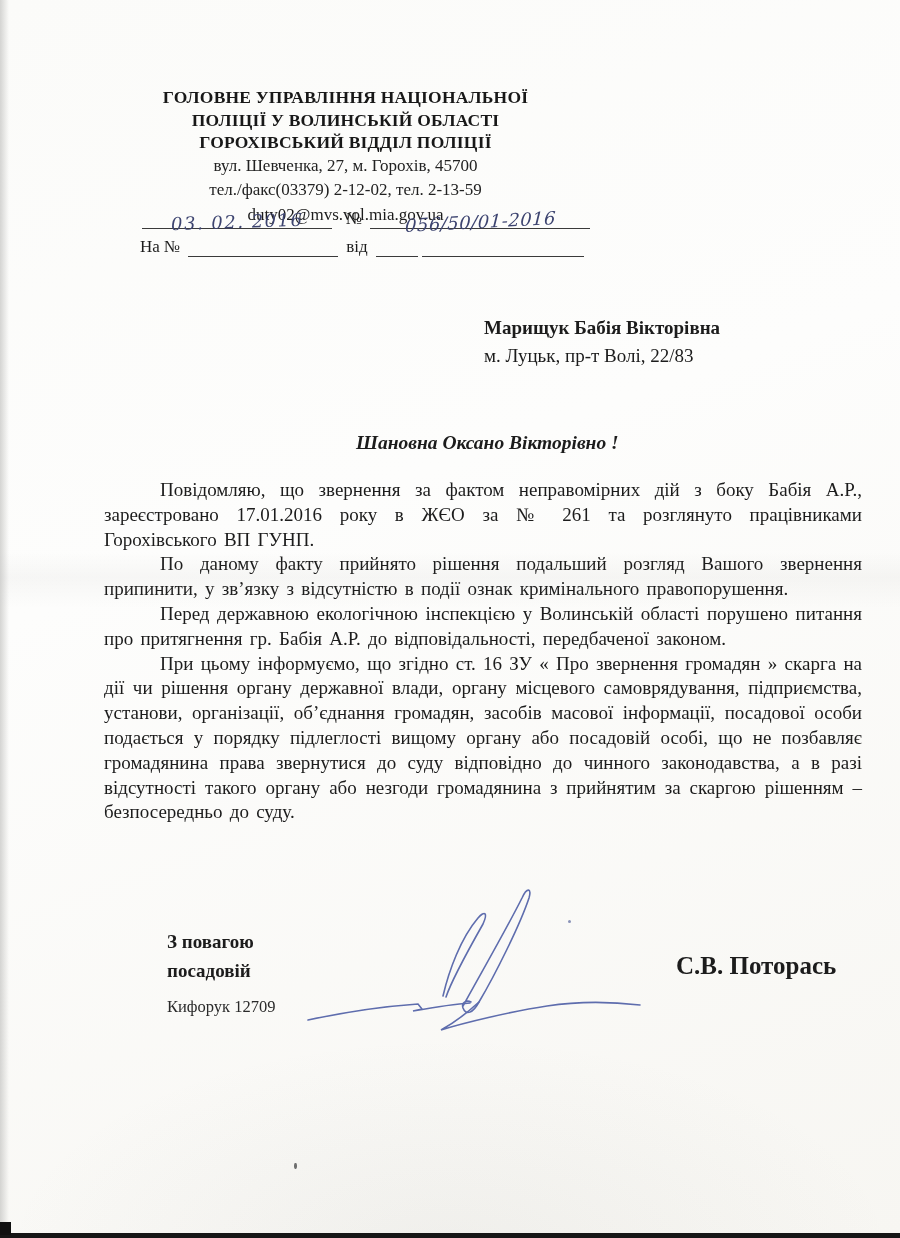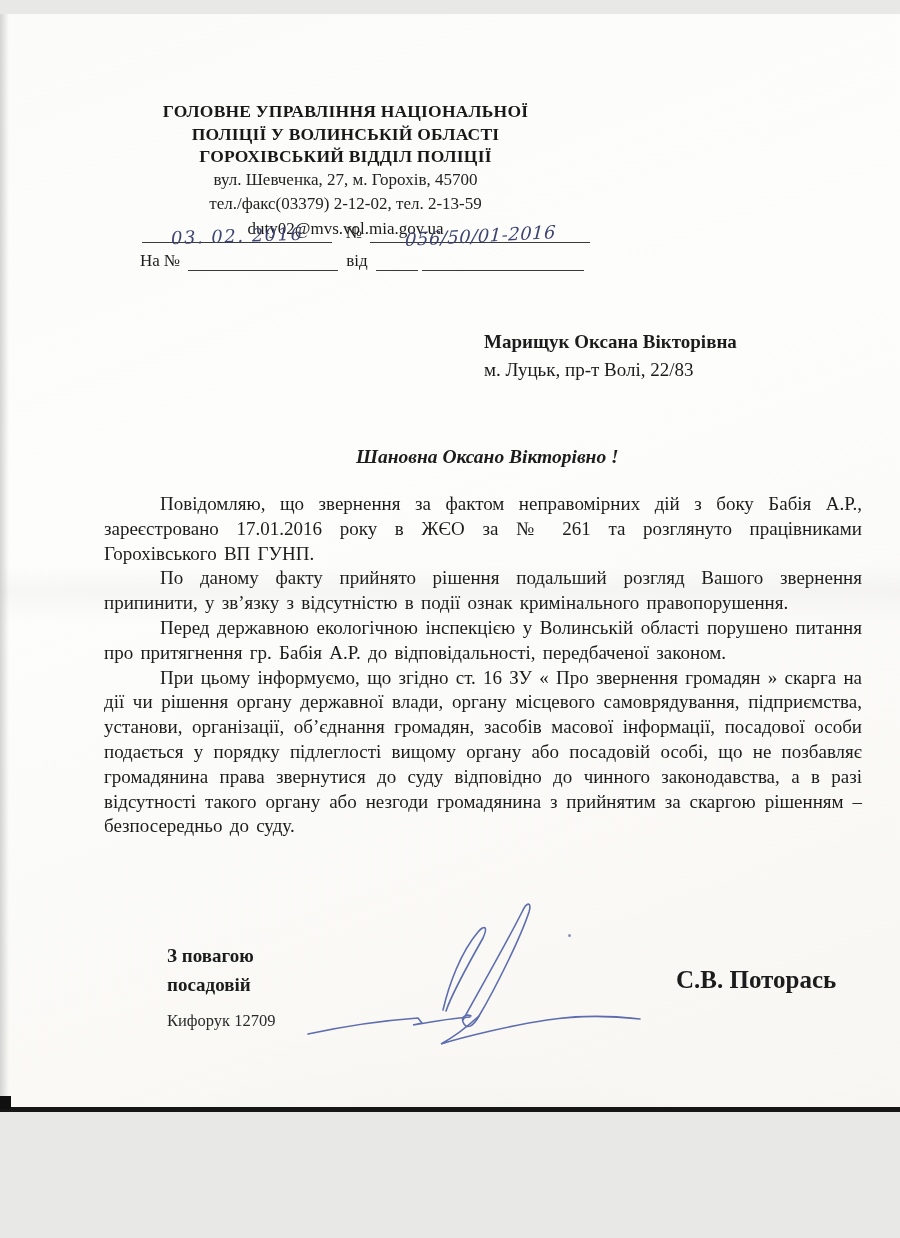--- a/index.html
+++ b/index.html
@@ -1,19 +1,19 @@
 <!DOCTYPE html>
 <html lang="uk"><head>
 <meta charset="utf-8">
 <style>
   html,body{margin:0;padding:0;background:#e8e8e6;}
   .page{
     position:relative;
-    width:900px;height:1098px;
-    margin:14px auto;
+    width:900px;height:1238px;
+    margin:0 auto;
     background:linear-gradient(160deg,#fbfbf9 0%,#fdfdfc 40%,#f7f6f2 100%);
     font-family:"Liberation Serif","DejaVu Serif",serif;
     color:#1c1c1c;
     overflow:hidden;
   }
   
   .letterhead{position:absolute;left:118px;top:86px;width:455px;text-align:center;}
   .org-line{font-weight:700;font-size:17.5px;line-height:22.5px;letter-spacing:.2px;color:#181818;}
   .contact-line{font-size:17px;line-height:24.5px;color:#222;}
   .email-line{font-size:17px;line-height:24px;color:#1b1b1b;}
@@ -72,21 +72,21 @@
 
   <div class="date-row">
     <span class="uline w185"><span class="hw">03. 02. 2016</span></span><span class="num-symbol">№</span><span class="uline w215"><span class="hw slant">056/50/01-2016</span></span>
   </div>
 
   <div class="ref-row">
     <span class="ref-label">На №</span><span class="uline w150"></span><span class="from-label">від</span><span class="uline w45"></span>&nbsp;<span class="uline w160"></span>
   </div>
 
   <div class="recipient">
-    <div class="name">Марищук Оксана Вікторівна</div>
+    <div class="name">Марищук Бабія Вікторівна</div>
     <div>м. Луцьк, пр-т Волі, 22/83</div>
   </div>
 
   <div class="salutation">Шановна Оксано Вікторівно !</div>
 
   <div class="body-text">
     <p>Повідомляю, що звернення за фактом неправомірних дій з боку Бабія А.Р., зареєстровано 17.01.2016 року в ЖЄО за № 261 та розглянуто працівниками Горохівського ВП ГУНП.</p>
     <p>По даному факту прийнято рішення подальший розгляд Вашого звернення припинити, у зв’язку з відсутністю в події ознак кримінального правопорушення.</p>
     <p>Перед державною екологічною інспекцією у Волинській області порушено питання про притягнення гр. Бабія А.Р. до відповідальності, передбаченої законом.</p>
     <p>При цьому інформуємо, що згідно ст. 16 ЗУ « Про звернення громадян » скарга на дії чи рішення органу державної влади, органу місцевого самоврядування, підприємства, установи, організації, об’єднання громадян, засобів масової інформації, посадової особи подається у порядку підлеглості вищому органу або посадовій особі, що не позбавляє громадянина права звернутися до суду відповідно до чинного законодавства, а в разі відсутності такого органу або незгоди громадянина з прийнятим за скаргою рішенням – безпосередньо до  суду.</p>

